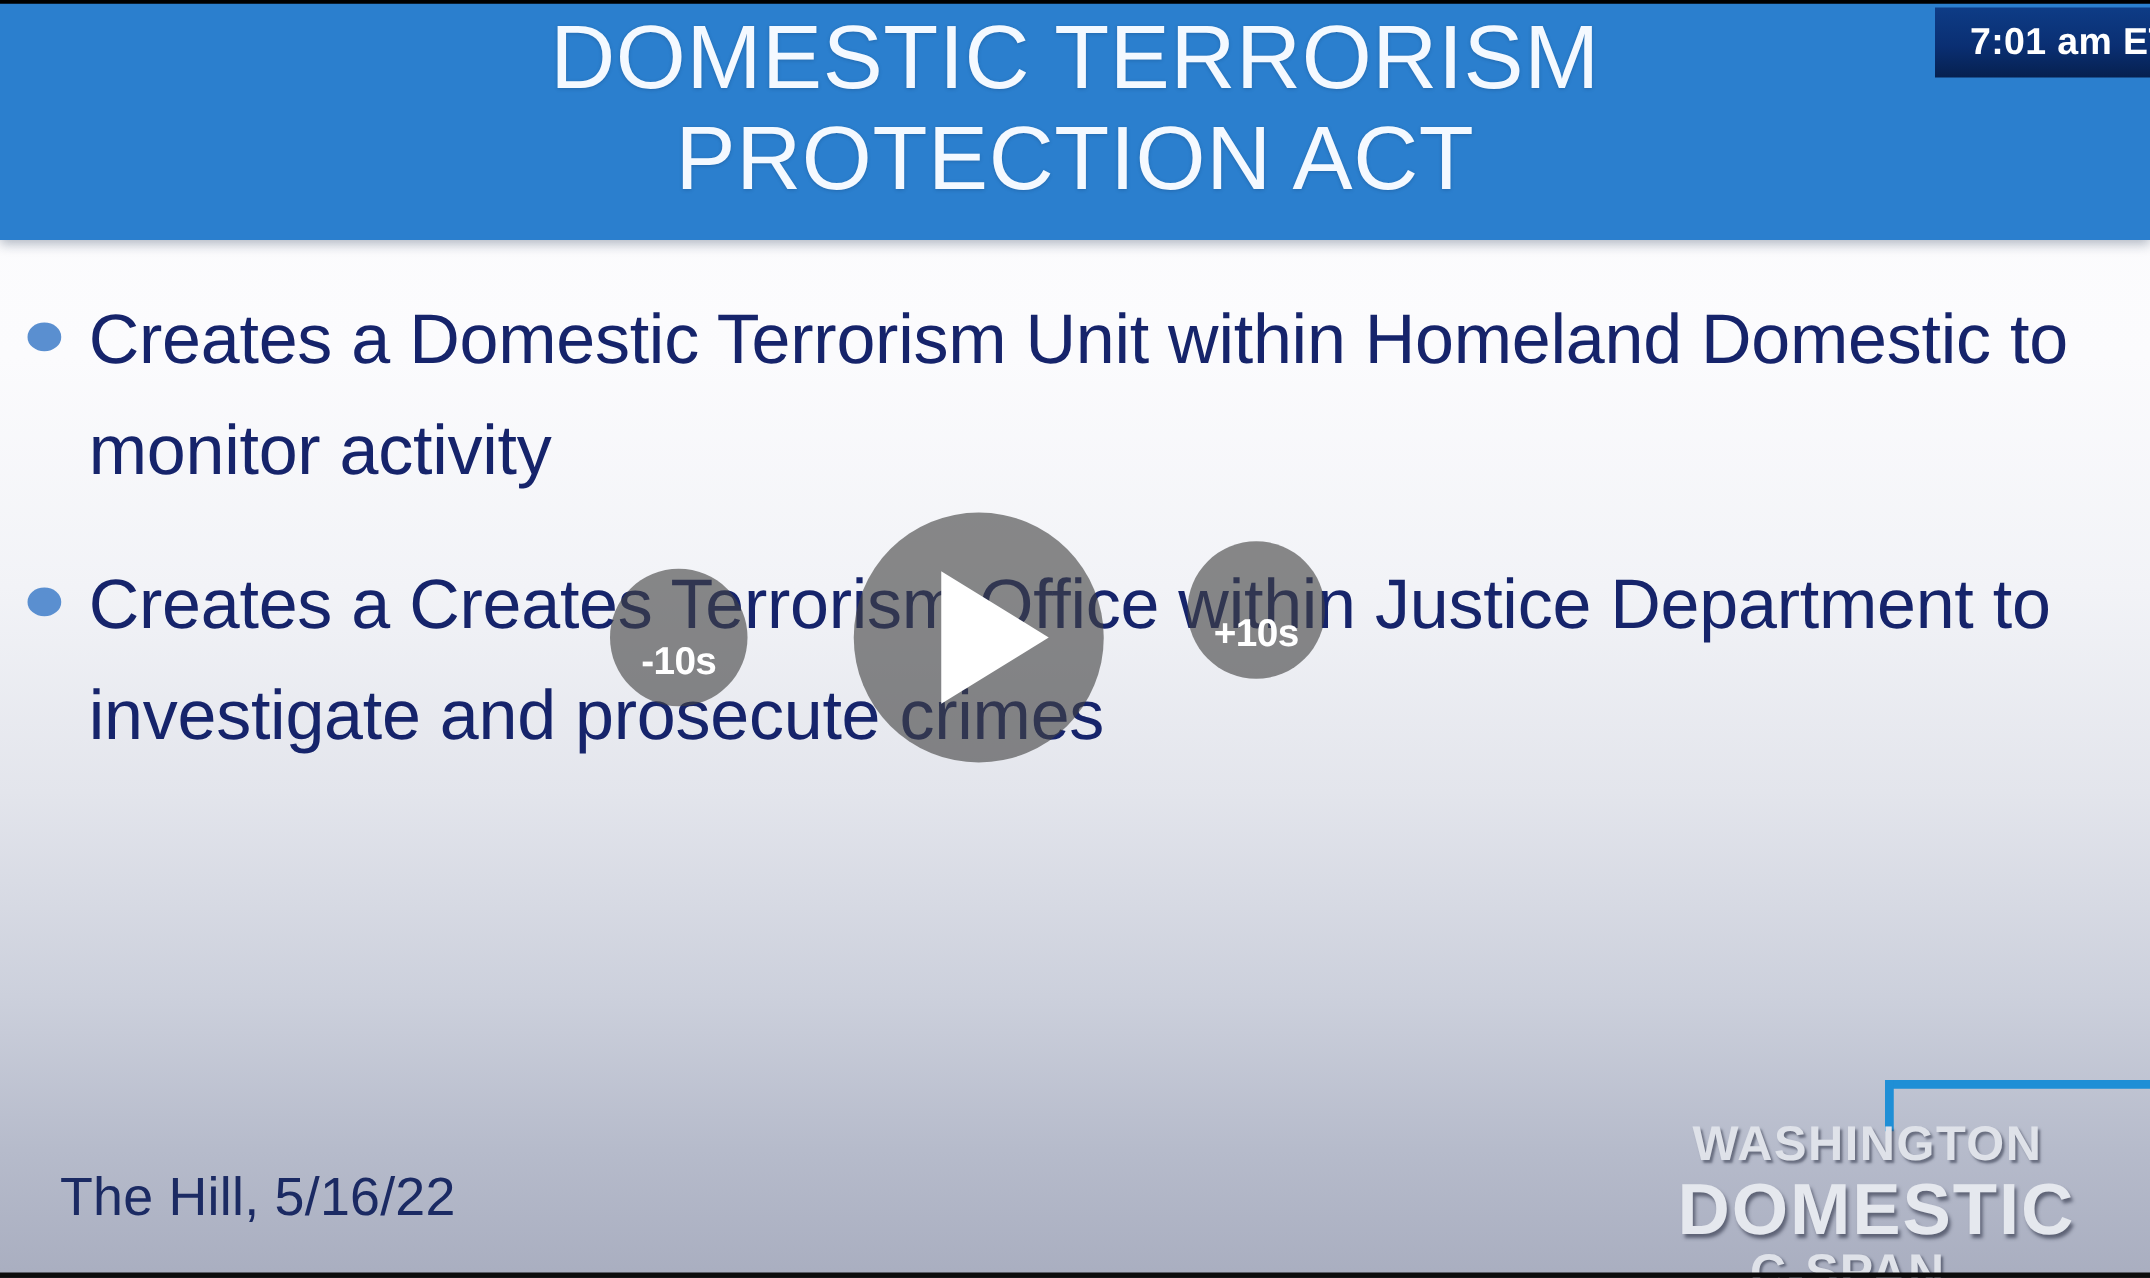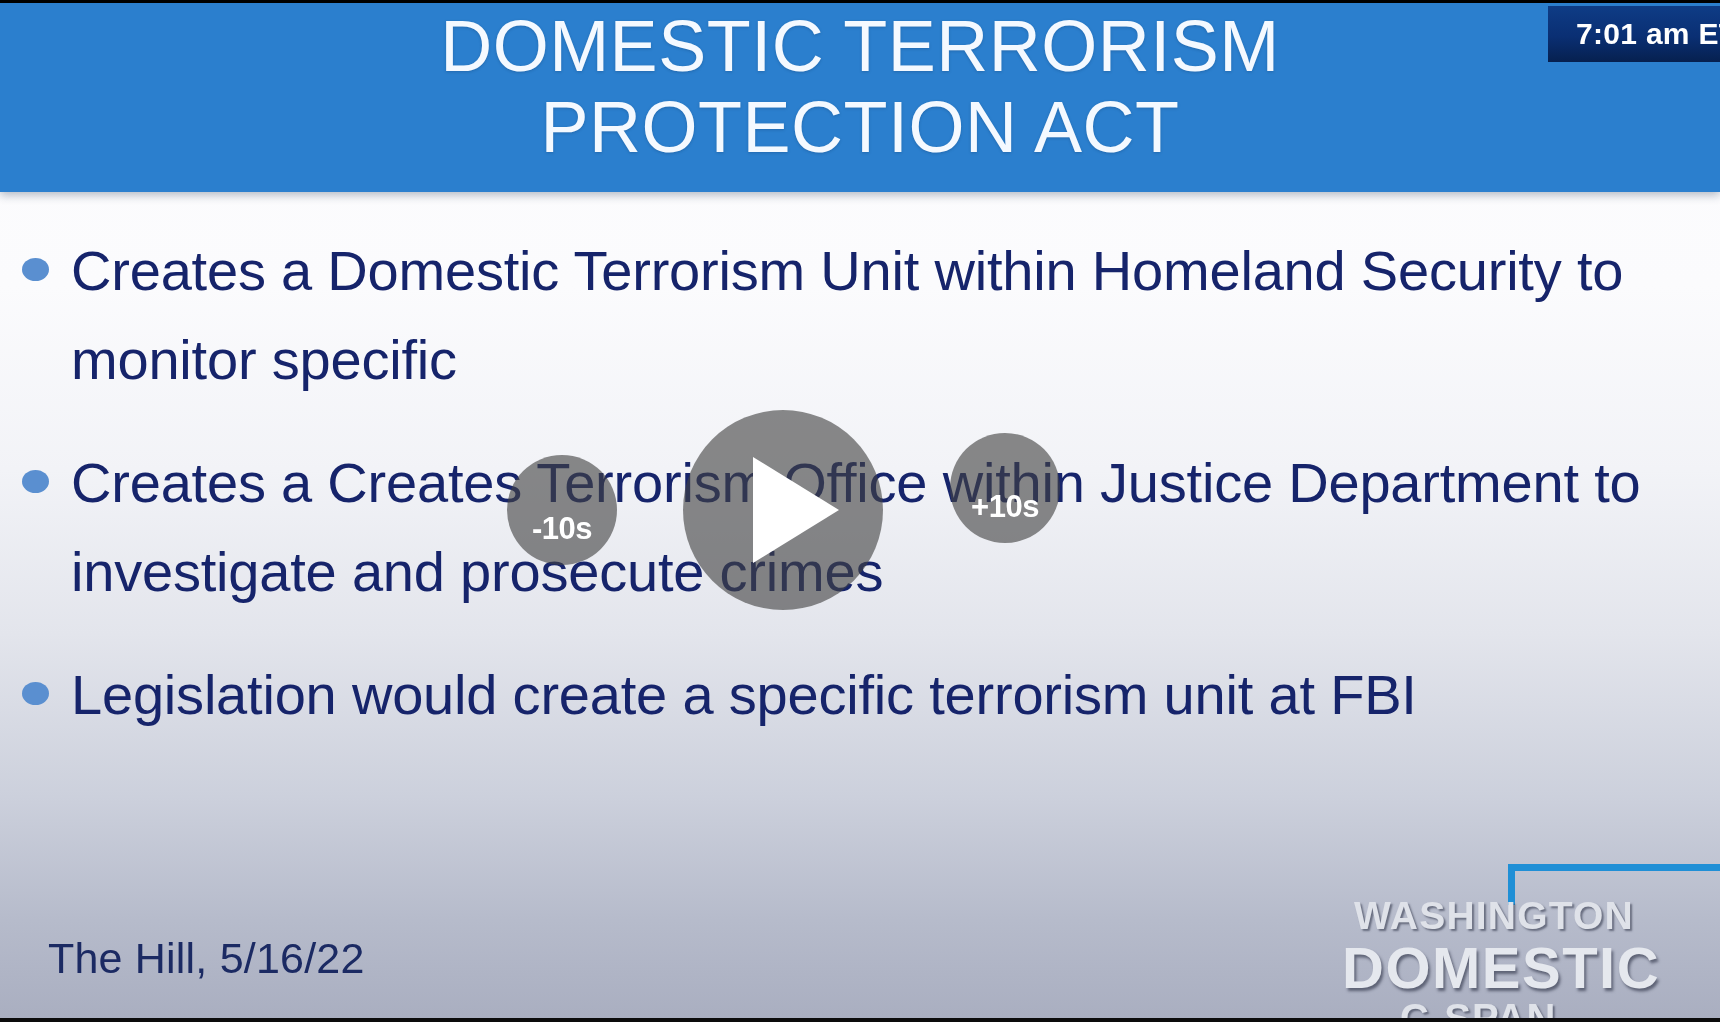--- a/index.html
+++ b/index.html
@@ -200,21 +200,21 @@
   }
   .play-triangle {
     width: 0;
     height: 0;
     border-style: solid;
     border-width: 53px 0 53px 86px;
     border-color: transparent transparent transparent #ffffff;
     margin-left: 26px;
   }
   .ctrl-back {
-    left: 507px;
+    left: 488px;
     top: 455px;
     width: 110px;
     height: 110px;
   }
   .ctrl-fwd {
     left: 950px;
     top: 433px;
     width: 110px;
     height: 110px;
   }
@@ -249,32 +249,28 @@
 
     <div class="title-band">
       <div class="title-text">DOMESTIC TERRORISM
 PROTECTION ACT</div>
     </div>
 
     <div class="bullets">
 
       <div class="bullet-row">
         <span class="bullet-dot"></span>
-        <span class="bullet-text">Creates a Domestic Terrorism Unit within Homeland Security to monitor specific</span>
+        <span class="bullet-text">Creates a Domestic Terrorism Unit within Homeland Domestic to monitor activity</span>
       </div>
 
       <div class="bullet-row">
         <span class="bullet-dot"></span>
         <span class="bullet-text">Creates a Creates Terrorism Office within Justice Department to investigate and prosecute crimes</span>
       </div>
 
-      <div class="bullet-row">
-        <span class="bullet-dot"></span>
-        <span class="bullet-text">Legislation would create a specific terrorism unit at FBI</span>
-      </div>
 
     </div>
 
     <div class="source-credit">The Hill, 5/16/22</div>
 
     <div class="wj-bug">
       <div class="wj-bracket"></div>
       <div class="wj-line1">WASHINGTON</div>
       <div class="wj-line2">DOMESTIC</div>
       <div class="wj-line3">C-SPAN</div>

